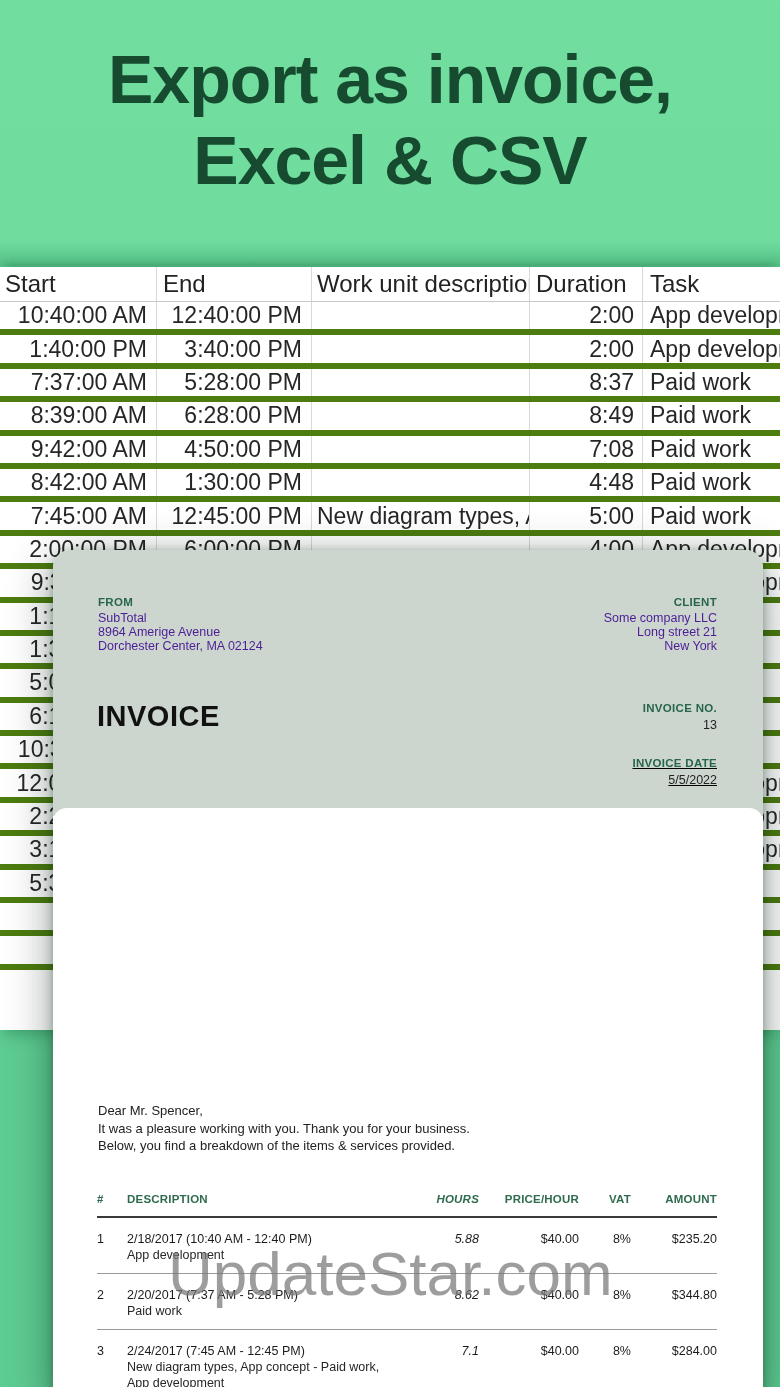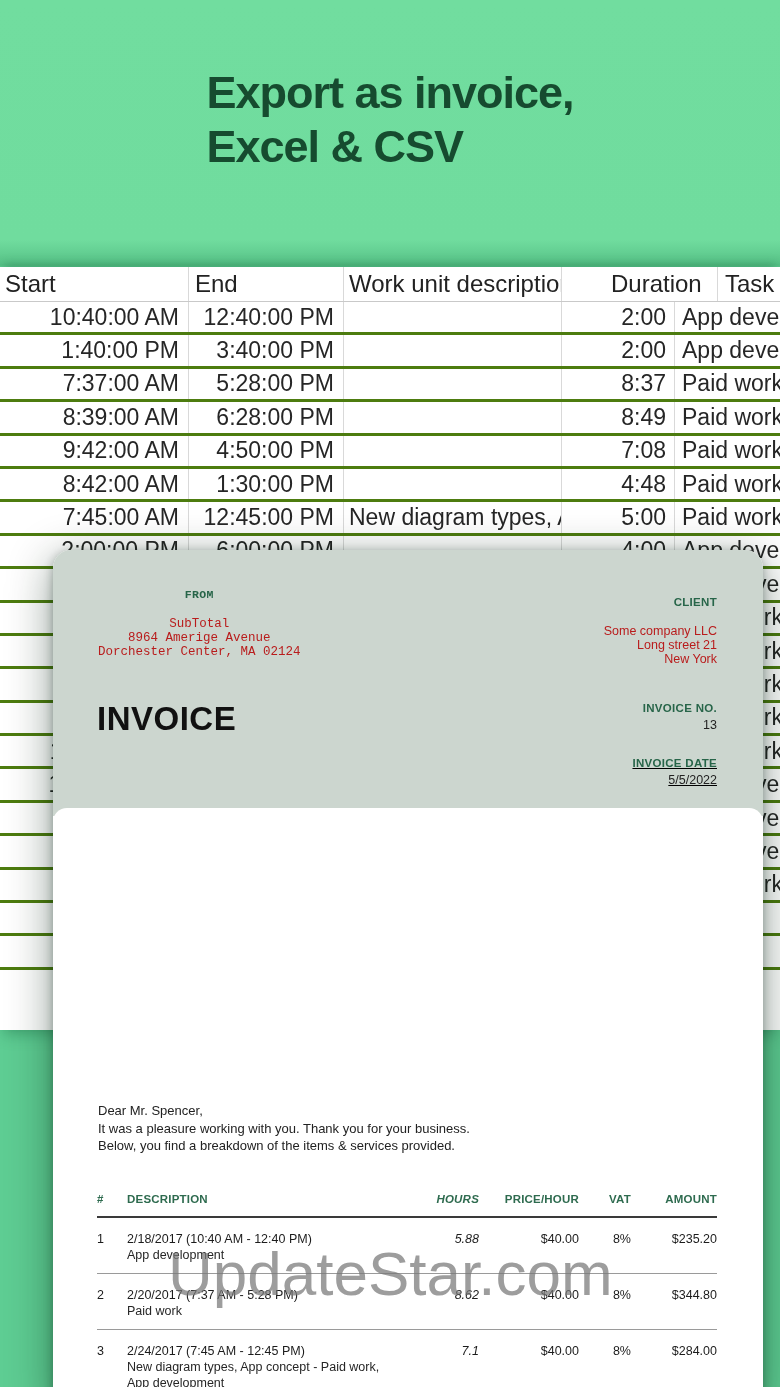--- a/index.html
+++ b/index.html
@@ -4,50 +4,50 @@
 <style>
   * { margin:0; padding:0; box-sizing:border-box; }
   html,body { font-family:"Liberation Sans", sans-serif; }
   #stage{
     position:relative; width:780px; height:1387px; overflow:hidden;
     background:linear-gradient(180deg,#71dd9f 0px,#70dc9e 240px,#57c287 265px,#5ecd93 267px,#5ecd93 100%);
   }
   
   .hero{ position:absolute; left:0; top:0; width:780px; height:267px; z-index:0;
          display:flex; flex-direction:column; align-items:center; justify-content:center; padding-bottom:28px;}
-  .hero h1{ font-size:45px; font-weight:800; letter-spacing:-1px; line-height:1.18;
-            color:#164b2f; }
+  .hero h1{ font-size:68px; font-weight:800; letter-spacing:-1px; line-height:1.18;
+            color:#164b2f; text-align:center; }
   
   .sheet{ position:absolute; left:0; top:267px; width:780px; height:763px; background:#fff; z-index:1;
           overflow:hidden; box-shadow:0 -6px 10px -4px rgba(10,80,45,.35), 0 8px 14px -4px rgba(10,80,45,.35); }
-  .s-row{ display:flex; height:33.4px; border-bottom:3px solid #4d7c0f; background:#fff; }
+  .s-row{ display:flex; height:33.4px; border-bottom:6px solid #4d7c0f; background:#fff; }
   .s-row.head{ height:35px; border-bottom:1px solid #c9c9c9; }
   .s-cell{ flex:none; overflow:hidden; white-space:nowrap; font-size:23px; color:#262626;
            border-right:1px solid #d9d9d9; display:flex; align-items:center; }
   .s-row.head .s-cell{ font-size:24px; color:#222; }
-  .c-start{ width:189px; justify-content:flex-end; padding-right:9px; }
+  .c-start{ width:157px; justify-content:flex-end; padding-right:9px; }
   .c-end{ width:155px; justify-content:flex-end; padding-right:9px; }
   .c-desc{ width:218px; padding-left:5px; }
   .c-dur{ width:113px; justify-content:flex-end; padding-right:8px; }
   .c-task{ flex:1 1 auto; padding-left:7px; border-right:none; }
   .s-row.head .c-start{ justify-content:flex-start; padding-left:5px; }
   .s-row.head .c-end{ justify-content:flex-start; padding-left:6px; }
-  .s-row.head .c-dur{ justify-content:flex-start; padding-left:6px;margin-left:43px; }
+  .s-row.head .c-dur{ justify-content:flex-start; padding-left:6px; }
   
   .card{ position:absolute; left:53px; top:550px; width:710px; height:860px; z-index:10;
          border-radius:18px; background:#ffffff; box-shadow:0 10px 45px rgba(0,30,15,.45), 0 2px 10px rgba(0,30,15,.30); }
   .card-head{ position:absolute; left:0; top:0; width:710px; height:266px; background:#ccd6cf;
               border-radius:18px 18px 0 0; }
   .card-body{ position:absolute; left:0; top:258px; width:710px; height:602px; background:#fff;
               border-radius:14px 14px 0 0; }
   .lbl{ font-size:11.5px; font-weight:bold; color:#276549; letter-spacing:.3px; }
-  .addr{ font-size:12.5px; color:#b91c1c; line-height:14px; margin-top:16px; }
-  .blk-from{ position:absolute; left:45px; top:38px; text-align:center;font-family:Liberation Mono, monospace; }
+  .addr{ font-size:12.5px; color:#4c1d95; line-height:14px; margin-top:3px; }
+  .blk-from{ position:absolute; left:45px; top:46px; text-align:left; }
   .blk-client{ position:absolute; right:46px; top:46px; text-align:right; }
-  .inv-title{ position:absolute; left:44px; top:150px; font-size:33px; font-weight:bold;
+  .inv-title{ position:absolute; left:44px; top:150px; font-size:29px; font-weight:bold;
               letter-spacing:.5px; color:#111; }
   .blk-invno{ position:absolute; right:46px; top:152px; text-align:right; }
   .blk-invdate{ position:absolute; right:46px; top:207px; text-align:right;text-decoration:underline; }
   .lbl-val{ font-size:12.5px; color:#222; margin-top:4px; }
   .greeting{ position:absolute; left:45px; top:294px; font-size:13px; color:#222; line-height:17.5px; }
   
   .items-wrap{ position:absolute; left:44px; top:383px; width:620px; }
   .i-row{ display:flex; align-items:flex-start; }
   .i-head{ padding-bottom:9px; border-bottom:2px solid #3a3a3a; }
   .i-head .i-cell{ font-size:11.5px; font-weight:bold; color:#2e6b4f; letter-spacing:.2px; }

